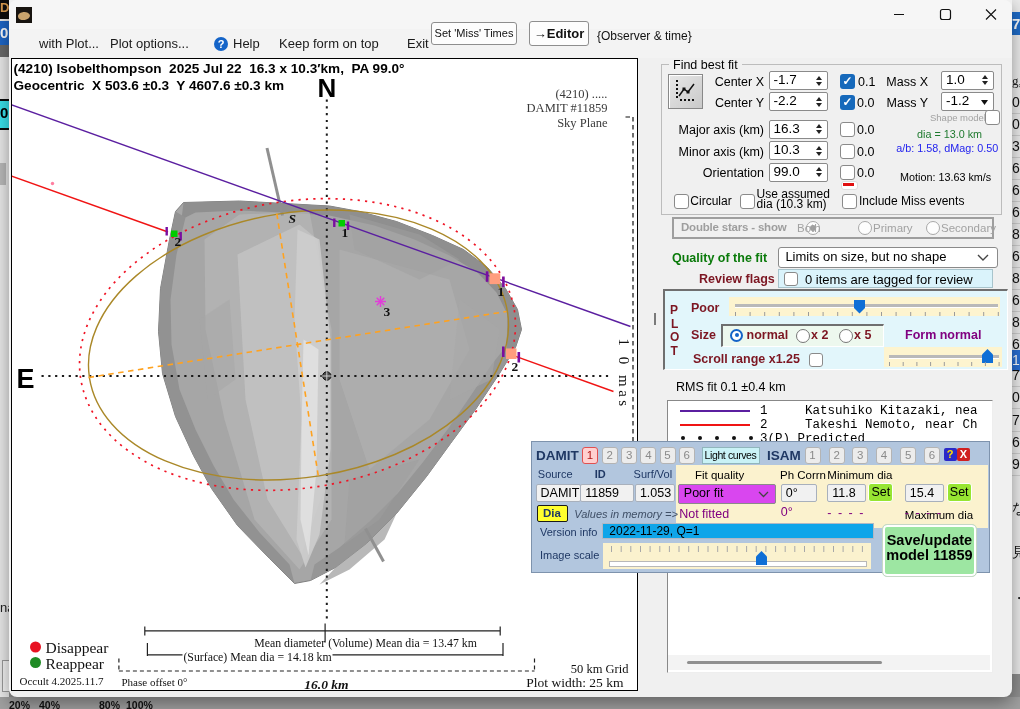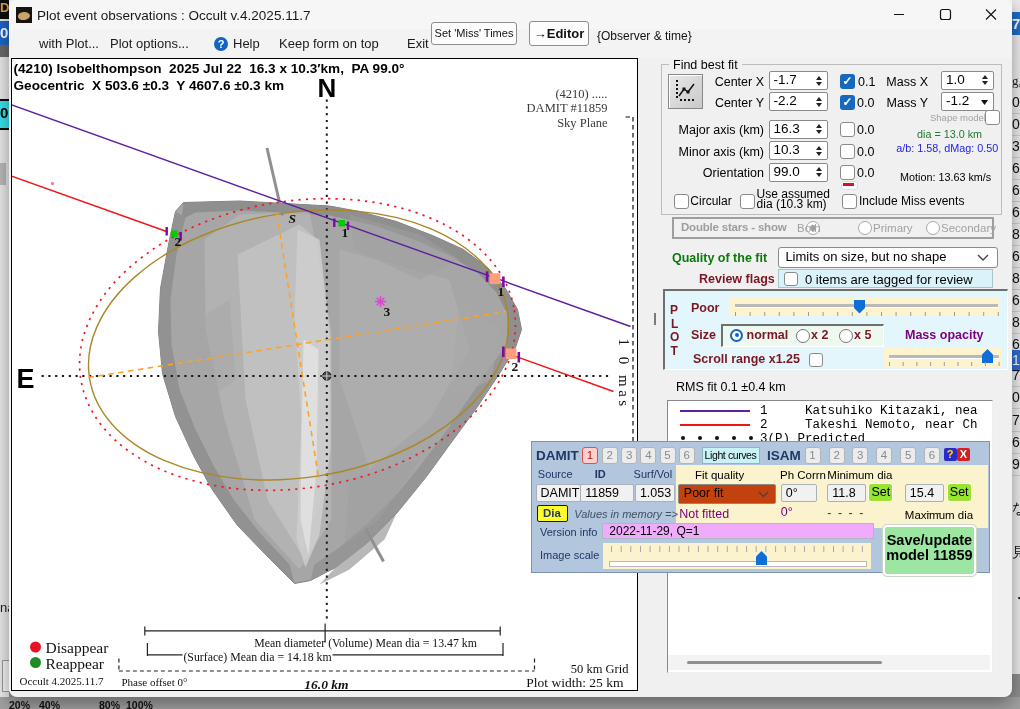--- a/index.html
+++ b/index.html
@@ -91,21 +91,20 @@
 <div class="abs pct" style="left:9px;">20%</div>
 <div class="abs pct" style="left:39px;">40%</div>
 <div class="abs pct" style="left:69px;margin-top:48px;">60%</div>
 <div class="abs pct" style="left:99px;">80%</div>
 <div class="abs pct" style="left:126px;">100%</div>
 <div class="abs" id="win">
   <div class="abs" id="titlebar"></div>
   <div class="abs" style="left:7px;top:7px;width:16px;height:16px;background:#181410;overflow:hidden;">
     <div class="abs" style="left:2px;top:5px;width:12px;height:8px;background:#c9a36c;border-radius:45% 55% 50% 50%;transform:rotate(-8deg);"></div>
   </div>
-  <div class="abs" style="left:28px;top:7.5px;font-size:13.5px;color:#191919;">Plot event observations : Occult v.4.2025.11.7</div>
   <div class="abs wbtn" style="left:867px;"><svg width="46" height="29">
         <line x1="18" y1="14.5" x2="28" y2="14.5" stroke="#111" stroke-width="1"></line>
       </svg></div>
   <div class="abs wbtn" style="left:913px;"><svg width="46" height="29">
         <rect x="18.5" y="9.5" width="10" height="10" rx="2" fill="none" stroke="#111" stroke-width="1.2"></rect>
       </svg></div>
   <div class="abs wbtn" style="left:959px;"><svg width="46" height="29">
         <path d="M18 9.5 L28 19.5 M28 9.5 L18 19.5" stroke="#111" stroke-width="1.1" fill="none"></path>
       </svg></div>
   <div class="abs" id="menubar"></div>
@@ -345,21 +344,21 @@
     </svg>
   <div class="abs mar" style="left:682px;top:328px;font-size:12.5px;">Size</div>
   <div class="abs" style="left:712.1px;top:324.1px;width:160px;height:20px;background:#edf8ee;border-top:2px solid #6f6f6f;border-left:2px solid #6f6f6f;border-bottom:1px solid #fff;border-right:1px solid #fff;"></div>
   <div class="abs" style="left:721.4px;top:328.5px;width:13px;height:13px;border-radius:50%;background:#fff;border:2.6px solid #1464c8;box-sizing:border-box;"></div>
   <div class="abs" style="left:725.6px;top:332.7px;width:4.6px;height:4.6px;border-radius:50%;background:#1464c8;"></div>
   <div class="abs mar" style="left:737.5px;top:328.3px;font-size:12.5px;">normal</div>
   <div class="abs rad2" style="left:787px;top:328.5px;"></div>
   <div class="abs mar" style="left:802px;top:328.3px;font-size:12.5px;">x 2</div>
   <div class="abs rad2" style="left:830px;top:328.5px;"></div>
   <div class="abs mar" style="left:845px;top:328.3px;font-size:12.5px;">x 5</div>
-  <div class="abs" style="left:896px;top:328px;font-size:12.5px;font-weight:bold;color:#800080;">Mass opacity</div>
+  <div class="abs" style="left:896px;top:328px;font-size:12.5px;font-weight:bold;color:#800080;">Form normal</div>
   <div class="abs" style="left:874.8px;top:347.1px;width:118px;height:20px;background:#fdf4cf;"></div>
   <div class="abs" style="left:880px;top:354.5px;width:110px;height:3px;background:#b9b9b9;border-bottom:1px solid #fff;"></div>
   <div class="abs thumbup" style="left:973px;top:349px;"></div>
   <svg class="abs" style="left:880px;top:362px;" width="112" height="5">
       <line x1="0.5" y1="0" x2="0.5" y2="4" stroke="#9a9a9a" stroke-width="1"></line>
       <line x1="14.2" y1="0" x2="14.2" y2="4" stroke="#9a9a9a" stroke-width="1"></line>
       <line x1="27.9" y1="0" x2="27.9" y2="4" stroke="#9a9a9a" stroke-width="1"></line>
       <line x1="41.6" y1="0" x2="41.6" y2="4" stroke="#9a9a9a" stroke-width="1"></line>
       <line x1="55.3" y1="0" x2="55.3" y2="4" stroke="#9a9a9a" stroke-width="1"></line>
       <line x1="69.0" y1="0" x2="69.0" y2="4" stroke="#9a9a9a" stroke-width="1"></line>
@@ -410,38 +409,38 @@
     <div class="abs nav" style="left:62.8px;top:26px;font-weight:bold;">ID</div>
     <div class="abs nav" style="left:101.6px;top:26px;">Surf/Vol</div>
     <div class="abs" style="left:144px;top:23px;width:312px;height:63px;background:#fbf2ce;"></div>
     <div class="abs" style="left:163px;top:26.5px;color:#000;">Fit quality</div>
     <div class="abs" style="left:248px;top:26.5px;color:#000;">Ph Corrn</div>
     <div class="abs" style="left:295.3px;top:26.5px;color:#000;">Minimum dia</div>
     <div class="abs" style="left:372.8px;top:26.5px;color:#000;margin-top:40px;">Maximum dia</div>
     <div class="abs ibox" style="left:3.6px;top:41.5px;width:39px;">DAMIT</div>
     <div class="abs ibox" style="left:48.2px;top:41.5px;width:48px;">11859</div>
     <div class="abs ibox" style="left:102.9px;top:41.5px;width:34px;">1.053</div>
-    <div class="abs" style="left:145.8px;top:41.5px;width:91px;height:17px;background:#c2410c;border:1px solid #8a8a8a;border-radius:2px;padding:1px 0 0 5px;color:#000;font-size:12.5px;">Poor fit
+    <div class="abs" style="left:145.8px;top:41.5px;width:91px;height:17px;background:#d946ef;border:1px solid #8a8a8a;border-radius:2px;padding:1px 0 0 5px;color:#000;font-size:12.5px;">Poor fit
       <svg width="11" height="7" style="position:absolute;right:6px;top:6px;">
           <path d="M1,1 L5.5,5.5 L10,1" stroke="#444" stroke-width="1.3" fill="none"></path>
         </svg>
     </div>
     <div class="abs ibox" style="left:248.8px;top:41.5px;width:30px;">0°</div>
     <div class="abs ibox" style="left:295.3px;top:41.5px;width:33px;">11.8</div>
     <div class="abs setb" style="left:336.3px;top:41px;">Set</div>
     <div class="abs ibox" style="left:372.8px;top:41.5px;width:33.5px;">15.4</div>
     <div class="abs setb" style="left:414.7px;top:41px;">Set</div>
     <div class="abs" style="left:4.5px;top:63px;width:29px;height:15px;background:#ffff2e;border:1.5px solid #1a1a1a;font-weight:bold;color:#1f3864;text-align:center;line-height:15px;border-radius:2px;">Dia</div>
     <div class="abs" style="left:42.3px;top:65.5px;font-style:italic;font-size:11px;color:#3f4f66;">Values in memory =&gt;</div>
     <div class="abs purp" style="left:147.2px;top:64.5px;">Not fitted</div>
     <div class="abs purp" style="left:248.8px;top:63px;">0°</div>
     <div class="abs purp" style="left:295.3px;top:63.5px;letter-spacing:1.5px;">- - - -</div>
     <div class="abs purp" style="left:372.8px;top:63.5px;letter-spacing:1.5px;">- - - -</div>
     <div class="abs nav" style="left:8px;top:83.5px;">Version info</div>
-    <div class="abs" style="left:70.3px;top:81.4px;width:264px;height:13.5px;background:#f0abfc;border:1px solid #b0b8c4;padding:0 0 0 6px;color:#000;font-size:12px;">2022-11-29, Q=1</div>
+    <div class="abs" style="left:70.3px;top:81.4px;width:264px;height:13.5px;background:#0ea5e9;border:1px solid #b0b8c4;padding:0 0 0 6px;color:#000;font-size:12px;">2022-11-29, Q=1</div>
     <div class="abs nav" style="left:8px;top:106.5px;">Image scale</div>
     <div class="abs" style="left:71.2px;top:100.8px;width:268px;height:26px;background:#fbf2ce;"></div>
     <svg class="abs" style="left:79px;top:104px;" width="256" height="7">
         <line x1="0.5" y1="0" x2="0.5" y2="6" stroke="#a8a8a8" stroke-width="1"></line>
         <line x1="10.2" y1="0" x2="10.2" y2="6" stroke="#a8a8a8" stroke-width="1"></line>
         <line x1="19.8" y1="0" x2="19.8" y2="6" stroke="#a8a8a8" stroke-width="1"></line>
         <line x1="29.5" y1="0" x2="29.5" y2="6" stroke="#a8a8a8" stroke-width="1"></line>
         <line x1="39.1" y1="0" x2="39.1" y2="6" stroke="#a8a8a8" stroke-width="1"></line>
         <line x1="48.8" y1="0" x2="48.8" y2="6" stroke="#a8a8a8" stroke-width="1"></line>
         <line x1="58.4" y1="0" x2="58.4" y2="6" stroke="#a8a8a8" stroke-width="1"></line>

